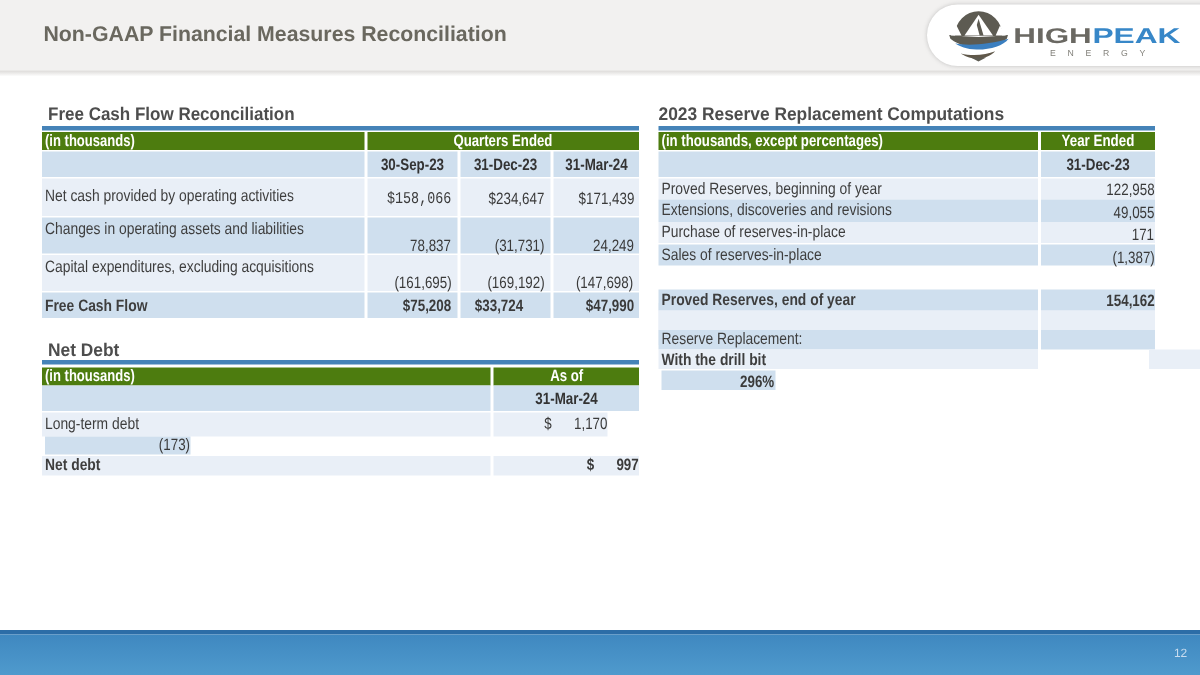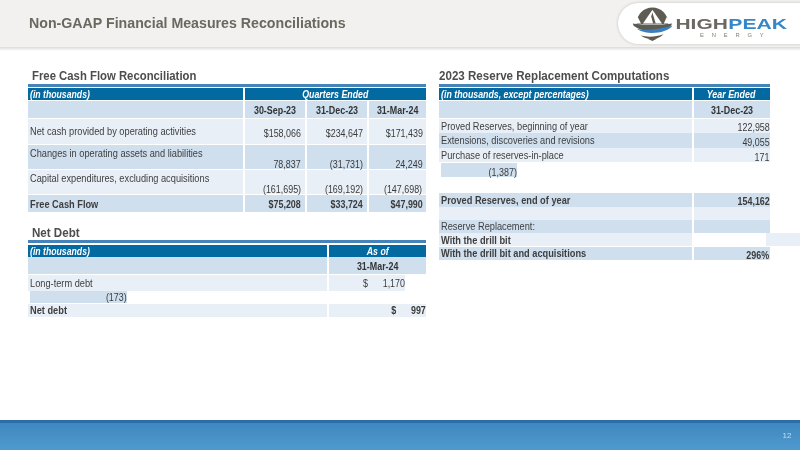--- a/index.html
+++ b/index.html
@@ -12,21 +12,21 @@
 #hdr { position:absolute; left:0; top:0; width:800px; height:47px; background:#f2f1f0; }
 #hdrshadow { position:absolute; left:0; top:47px; width:800px; height:4px;
   background:linear-gradient(#dcdad8, #ffffff); }
 #title { position:absolute; left:29px; top:15px; font-size:14.2px; font-weight:bold; color:#6a685f; }
 #pill { position:absolute; left:618px; top:3px; width:190px; height:41px; background:#ffffff;
   border-radius:21px 0 0 21px; box-shadow:0 0 3px rgba(120,120,120,0.4); }
 .sect { position:absolute; font-size:12.2px; font-weight:bold; color:#4d4d4d; }
 .uline { position:absolute; height:2.5px; background:#4583b8; }
 .row { position:absolute; display:flex; }
 .cell { height:100%; }
-.b1 { background:#0369a1;font-style:italic; }
+.b1 { background:#4d7c0f; }
 .b2 { background:#cfdfee; }
 .b3 { background:#e9eff7; }
 .lbl { font-size:11px; color:#3e3e3e; padding-left:2.5px; }
 .num { font-size:11px; color:#3a3a3a; text-align:right; width:100%; }
 .hw { font-size:11px; font-weight:bold; color:#ffffff; }
 .dt { font-size:11px; font-weight:bold; color:#333333; text-align:center; width:100%; }
 .ctr { width:100%; text-align:center; }
 .bold { font-weight:bold; }
 .vc { display:flex; align-items:center; }
 .vcc { display:flex; align-items:center; justify-content:center; }
@@ -36,21 +36,21 @@
 .dn { position:relative; top:1px; } .dn2 { position:relative; top:1.5px; }
 #bbar1 { position:absolute; left:0; top:420px; width:800px; height:2.5px; background:#2c6da7; }
 #bbar2 { position:absolute; left:0; top:423px; width:800px; height:27px;
   background:linear-gradient(#3f88c0, #4f9acd); }
 #pgnum { position:absolute; right:8.5px; top:431px; font-size:8px; color:#c8dcef; }
 </style>
 </head>
 <body>
 <div id="hdr"></div>
 <div id="hdrshadow"></div>
-<div id="title"><span class="t tl" style="transform:scaleX(1);">Non-GAAP Financial Measures Reconciliations</span></div>
+<div id="title"><span class="t tl" style="transform:scaleX(1);">Non-GAAP Financial Measures Reconciliation</span></div>
 <div id="pill"></div>
 <svg id="logo" style="position:absolute; left:616px; top:0;" width="184" height="46" viewBox="0 0 184 46">
   <g transform="translate(14,4)">
     <path d="M22.4 3.5 A 15.7 15.7 0 0 1 38.1 19.2 L38.1 20 L6.7 20 L6.7 19.2 A 15.7 15.7 0 0 1 22.4 3.5 Z" fill="#5d5b52"></path>
     <path d="M2.8 19.4 Q 22.4 21.8 42 19.4 L 41.2 21.8 C 35 26.6, 29 27.1, 22.4 27.1 C 15.8 27.1, 9.8 26.6, 3.6 21.8 Z" fill="#5d5b52"></path>
     <path d="M22.4 5.8 L32 19.6 L13 19.6 Z" fill="#ffffff"></path>
     <path d="M22.4 8.5 L25.7 19.6 L23.1 19.6 L21.2 12.6 Z" fill="#5d5b52"></path>
     <path d="M7.6 12.8 L11 19.6 L3.9 19.6 Z" fill="#ffffff"></path>
     <path d="M36.7 13 L40.5 19.6 L33.8 19.6 Z" fill="#ffffff"></path>
     <path d="M6.8 24.8 C 15 27, 31 25.2, 42.4 21.8 C 39 26.6, 30 29.2, 21 29 C 14.5 28.8, 9.5 27, 6.8 24.8 Z" fill="#3b7fc0"></path>
@@ -86,21 +86,21 @@
     <div class="cell" style="width:2px;"></div>
     <div class="cell b2 vcc" style="width:57.5px;">
       <span class="dt"><span class="t tc " style="transform:scaleX(0.81);">31-Mar-24</span></span>
     </div>
   </div>
 <div class="row" style="left:27.5px; top:119px; height:24.5px;">
     <div class="cell b3 vc" style="width:215px;">
       <span class="lbl"><span class="t tl " style="transform:scaleX(0.84);">Net cash provided by operating activities</span></span>
     </div>
     <div class="cell" style="width:2px;"></div>
-    <div class="cell b3 vce" style="width:60px;">
+    <div class="cell b3 vce" style="width:60px;font-family:Liberation Mono, monospace;">
       <span class="num dn2" style="padding-right:3.5px"><span class="t tr " style="transform:scaleX(0.81);">$158,066</span></span>
     </div>
     <div class="cell" style="width:2px;"></div>
     <div class="cell b3 vce" style="width:60px;">
       <span class="num dn2" style="padding-right:3.5px"><span class="t tr " style="transform:scaleX(0.81);">$234,647</span></span>
     </div>
     <div class="cell" style="width:2px;"></div>
     <div class="cell b3 vce" style="width:57.5px;">
       <span class="num dn2" style="padding-right:3.5px"><span class="t tr " style="transform:scaleX(0.81);">$171,439</span></span>
     </div>
@@ -142,21 +142,21 @@
 <div class="row" style="left:27.5px; top:195px; height:17px;">
     <div class="cell b2 vc" style="width:215px;">
       <span class="lbl bold"><span class="t tl " style="transform:scaleX(0.84);">Free Cash Flow</span></span>
     </div>
     <div class="cell" style="width:2px;"></div>
     <div class="cell b2 vce" style="width:60px;">
       <span class="num bold" style="padding-right:3.5px"><span class="t tr " style="transform:scaleX(0.81);">$75,208</span></span>
     </div>
     <div class="cell" style="width:2px;"></div>
     <div class="cell b2 vce" style="width:60px;">
-      <span class="num bold" style="padding-right:4px"><span class="t tr " style="transform:scaleX(0.81);">$33,724</span></span>
+      <span class="num bold" style="padding-right:18px"><span class="t tr " style="transform:scaleX(0.81);">$33,724</span></span>
     </div>
     <div class="cell" style="width:2px;"></div>
     <div class="cell b2 vce" style="width:57.5px;">
       <span class="num bold" style="padding-right:3.5px"><span class="t tr " style="transform:scaleX(0.81);">$47,990</span></span>
     </div>
   </div>
 <div class="sect" style="left:31.5px; top:226.4px;"><span class="t tl " style="transform:scaleX(0.95);">Net Debt</span></div>
 <div class="uline" style="left:27.5px; top:240.3px; width:398.5px;"></div>
 <div class="row" style="left:27.5px; top:244.5px; height:12px;">
     <div class="cell b1 vc" style="width:299px;">
@@ -237,20 +237,23 @@
 <div class="row" style="left:438.5px; top:148.1px; height:14.3px;">
     <div class="cell b3 vc" style="width:253px;">
       <span class="lbl"><span class="t tl " style="transform:scaleX(0.84);">Purchase of reserves-in-place</span></span>
     </div>
     <div class="cell" style="width:2px;"></div>
     <div class="cell b3 vce" style="width:76px;">
       <span class="num dn2" style="padding-right:0px"><span class="t tr " style="transform:scaleX(0.81);">171</span></span>
     </div>
   </div>
 <div class="row" style="left:438.5px; top:162.9px; height:14.3px;">
+    <div class="cell b2 vc" style="width:253px;">
+      <span class="lbl"><span class="t tl " style="transform:scaleX(0.84);">Sales of reserves-in-place</span></span>
+    </div>
     <div class="cell" style="width:2px;"></div>
     <div class="cell b2 vce" style="width:76px;">
       <span class="num dn2" style="padding-right:0px"><span class="t tr " style="transform:scaleX(0.81);">(1,387)</span></span>
     </div>
   </div>
 <div class="row" style="left:438.5px; top:177.7px; height:28px;margin-top:24px;">
     <div class="cell b3 vc" style="width:253px;">
       <span class="lbl"><span class="t tl " style="transform:scaleX(0.84);">Production</span></span>
     </div>
     <div class="cell" style="width:2px;"></div>
@@ -282,23 +285,20 @@
 <div class="row" style="left:438.5px; top:233.2px; height:12.9px;gap:36px;">
     <div class="cell b3 vc" style="width:253px;">
       <span class="lbl bold"><span class="t tl " style="transform:scaleX(0.84);">With the drill bit</span></span>
     </div>
     <div class="cell" style="width:2px;"></div>
     <div class="cell b3 vce" style="width:76px;">
       <span class="num bold dn2" style="padding-right:0px"><span class="t tr " style="transform:scaleX(0.81);">295%</span></span>
     </div>
   </div>
 <div class="row" style="left:438.5px; top:246.6px; height:13.1px;">
-    <div class="cell b2 vc" style="width:253px;">
-      <span class="lbl bold"><span class="t tl " style="transform:scaleX(0.84);">With the drill bit and acquisitions</span></span>
-    </div>
     <div class="cell" style="width:2px;"></div>
     <div class="cell b2 vce" style="width:76px;">
       <span class="num bold dn2" style="padding-right:0px"><span class="t tr " style="transform:scaleX(0.81);">296%</span></span>
     </div>
   </div>
 <div id="bbar1"></div>
 <div id="bbar2"></div>
 <div id="pgnum">12</div>
 
 </body></html>

